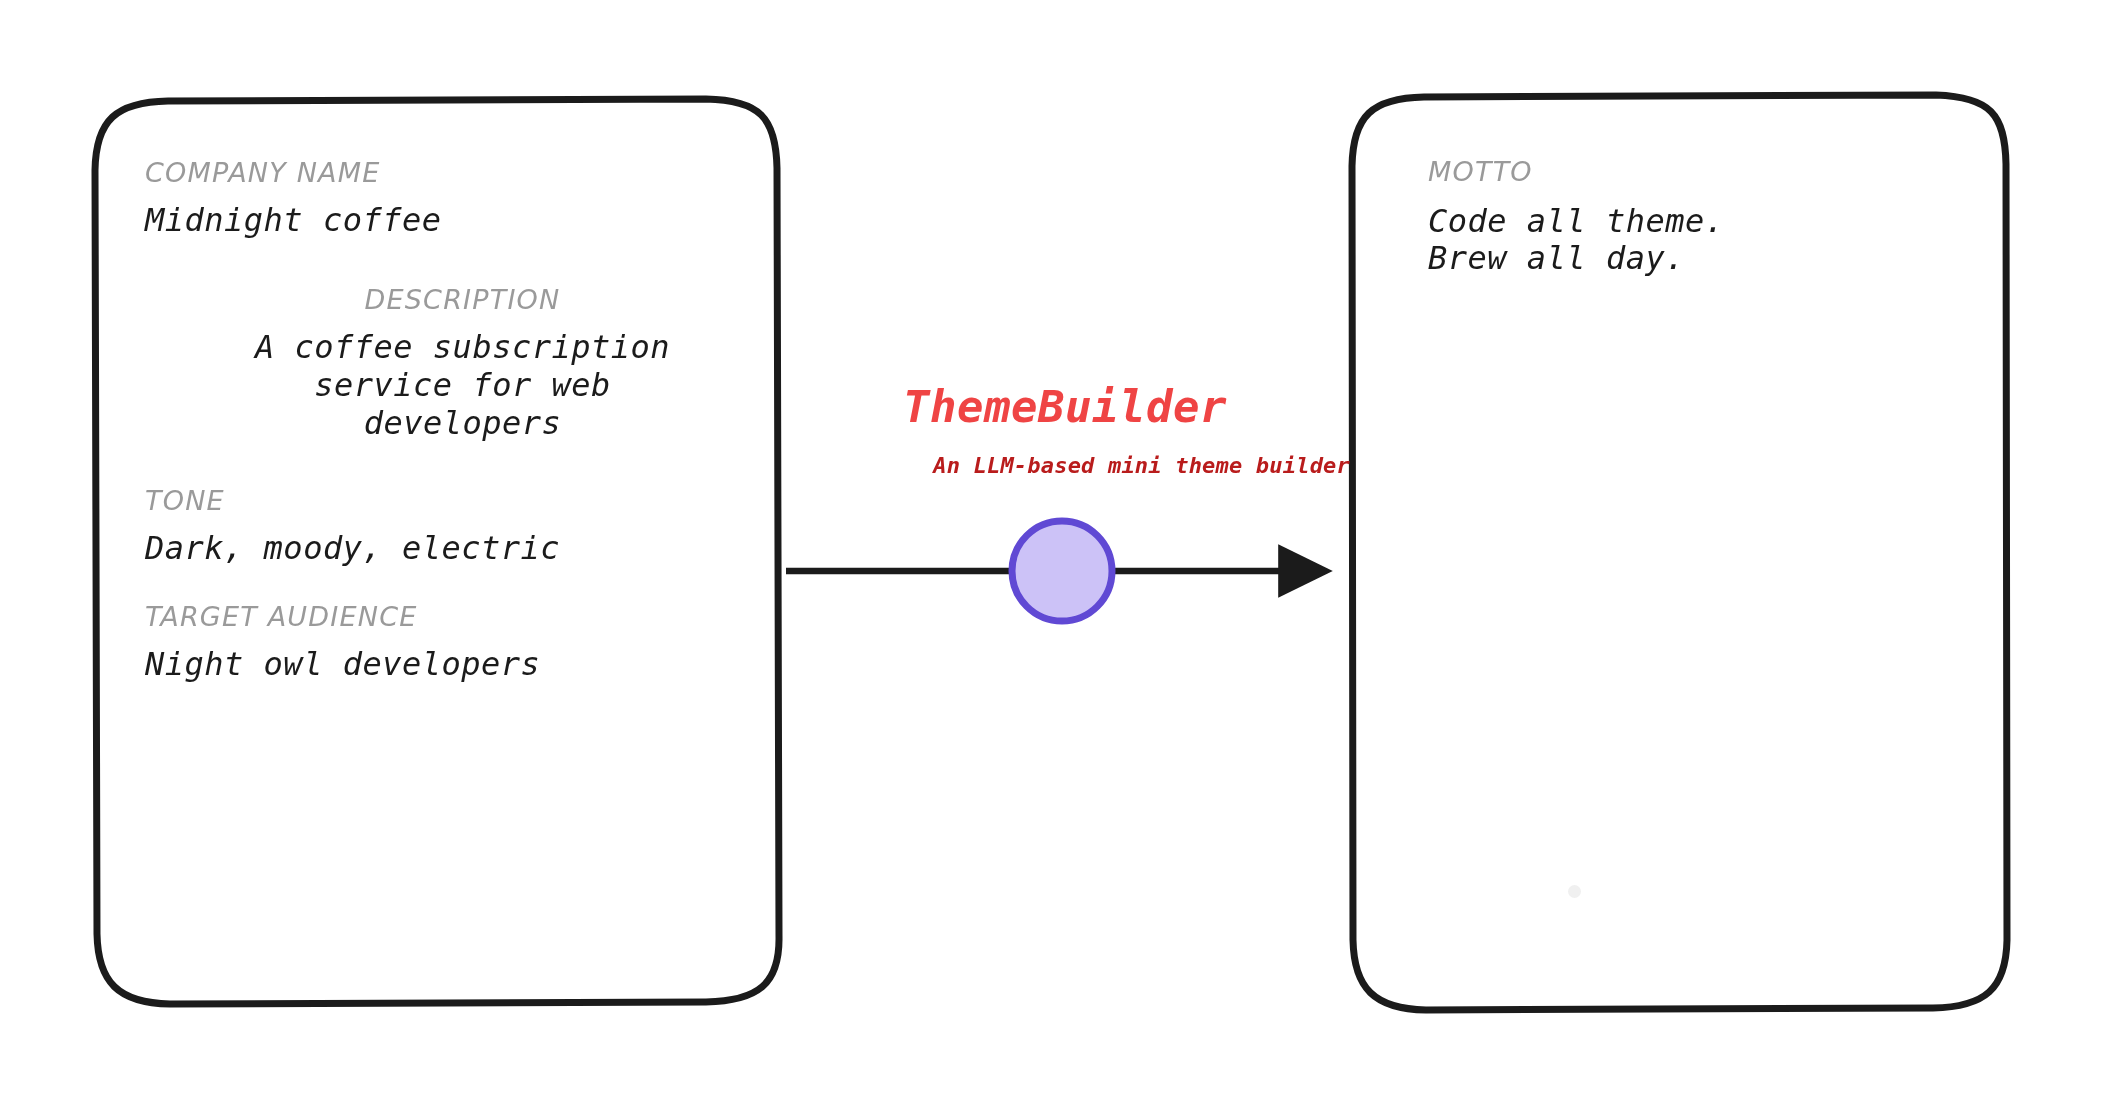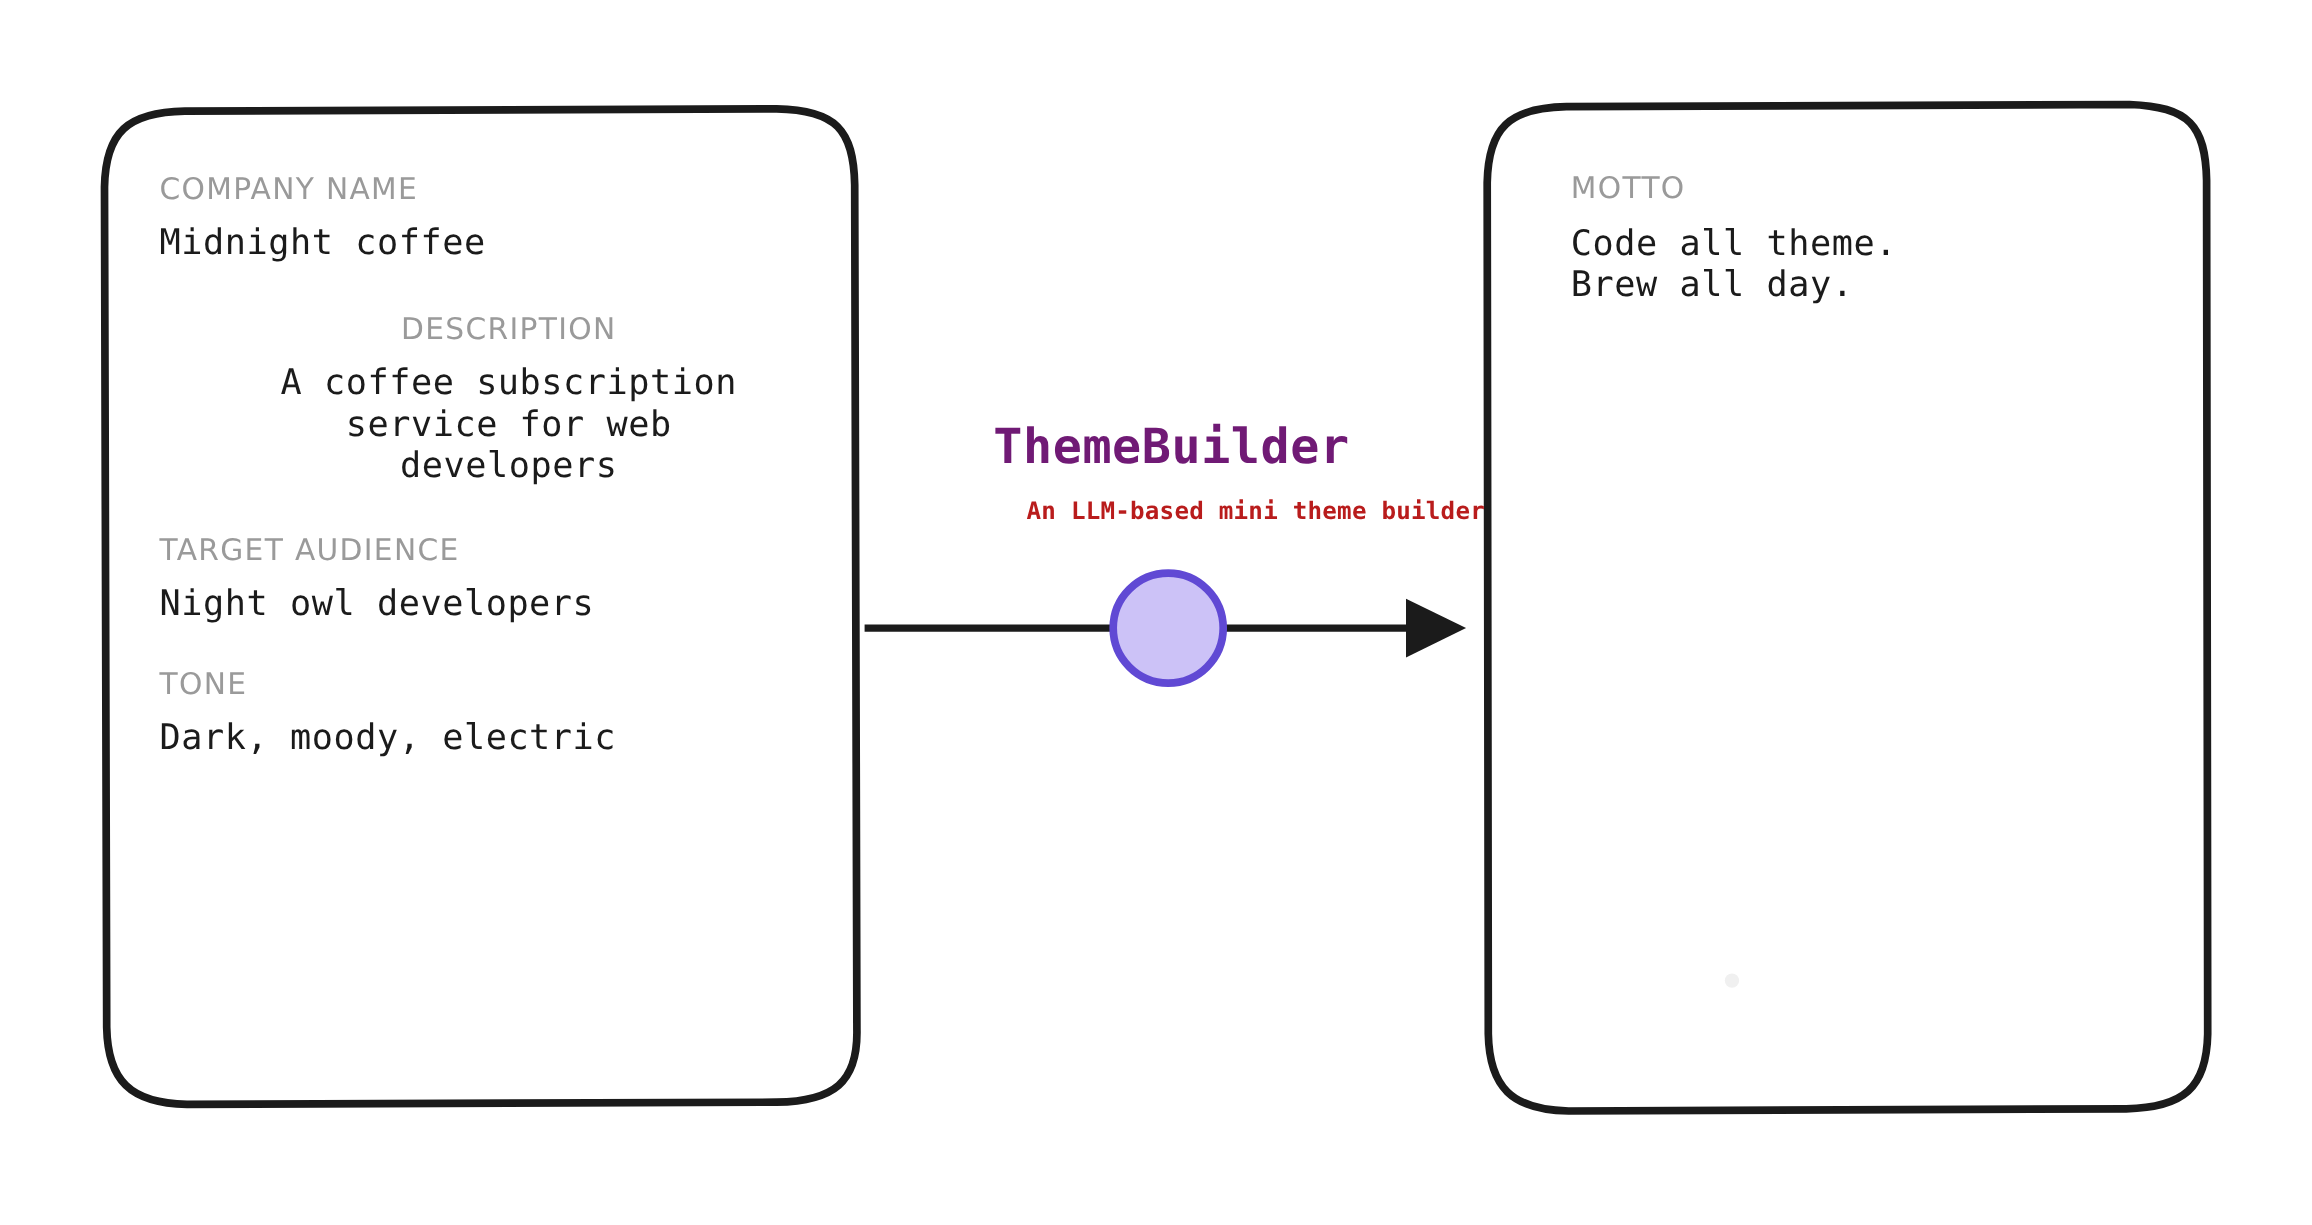--- a/index.html
+++ b/index.html
@@ -16,20 +16,21 @@
     font-family: "DejaVu Sans Mono", "Liberation Mono", monospace;
     -webkit-font-smoothing: antialiased;
   }
 
   
   #stage {
     position: absolute;
     inset: 0;
     width: 2102px;
     height: 1114px;
+    font-style: italic;
   }
 
   
   #frames {
     position: absolute;
     left: 0;
     top: 0;
     width: 2102px;
     height: 1114px;
     pointer-events: none;
@@ -133,21 +134,21 @@
   }
   #app-title {
     position: absolute;
     left: 0;
     top: 385px;
     width: 570px;
     text-align: center;
     font-family: "DejaVu Sans Mono", "Liberation Mono", monospace;
     font-size: 44px;
     font-weight: bold;
-    color: #701a75;
+    color: #ef4444;
     letter-spacing: 0.5px;
     line-height: 1;
   }
   #app-subtitle {
     position: absolute;
     left: 0;
     top: 455px;
     width: 570px;
     text-align: right;
     font-family: "DejaVu Sans Mono", "Liberation Mono", monospace;
@@ -214,28 +215,28 @@
       <div class="field-value">Midnight coffee</div>
     </div>
 
     <div class="field f-description">
       <div class="field-label">DESCRIPTION</div>
       <div class="field-value">A coffee subscription
 service for web
 developers</div>
     </div>
 
+    <div class="field f-tone">
+      <div class="field-label">TONE</div>
+      <div class="field-value">Dark, moody, electric</div>
+    </div>
+
     <div class="field f-audience">
       <div class="field-label">TARGET AUDIENCE</div>
       <div class="field-value">Night owl developers</div>
-    </div>
-
-    <div class="field f-tone">
-      <div class="field-label">TONE</div>
-      <div class="field-value">Dark, moody, electric</div>
     </div>
 
   </div>
 
   <div id="center">
     <div id="app-title">ThemeBuilder</div>
     <div id="app-subtitle">An LLM-based mini theme builder</div>
   </div>
 
   <svg id="flow" viewBox="0 0 570 160">

